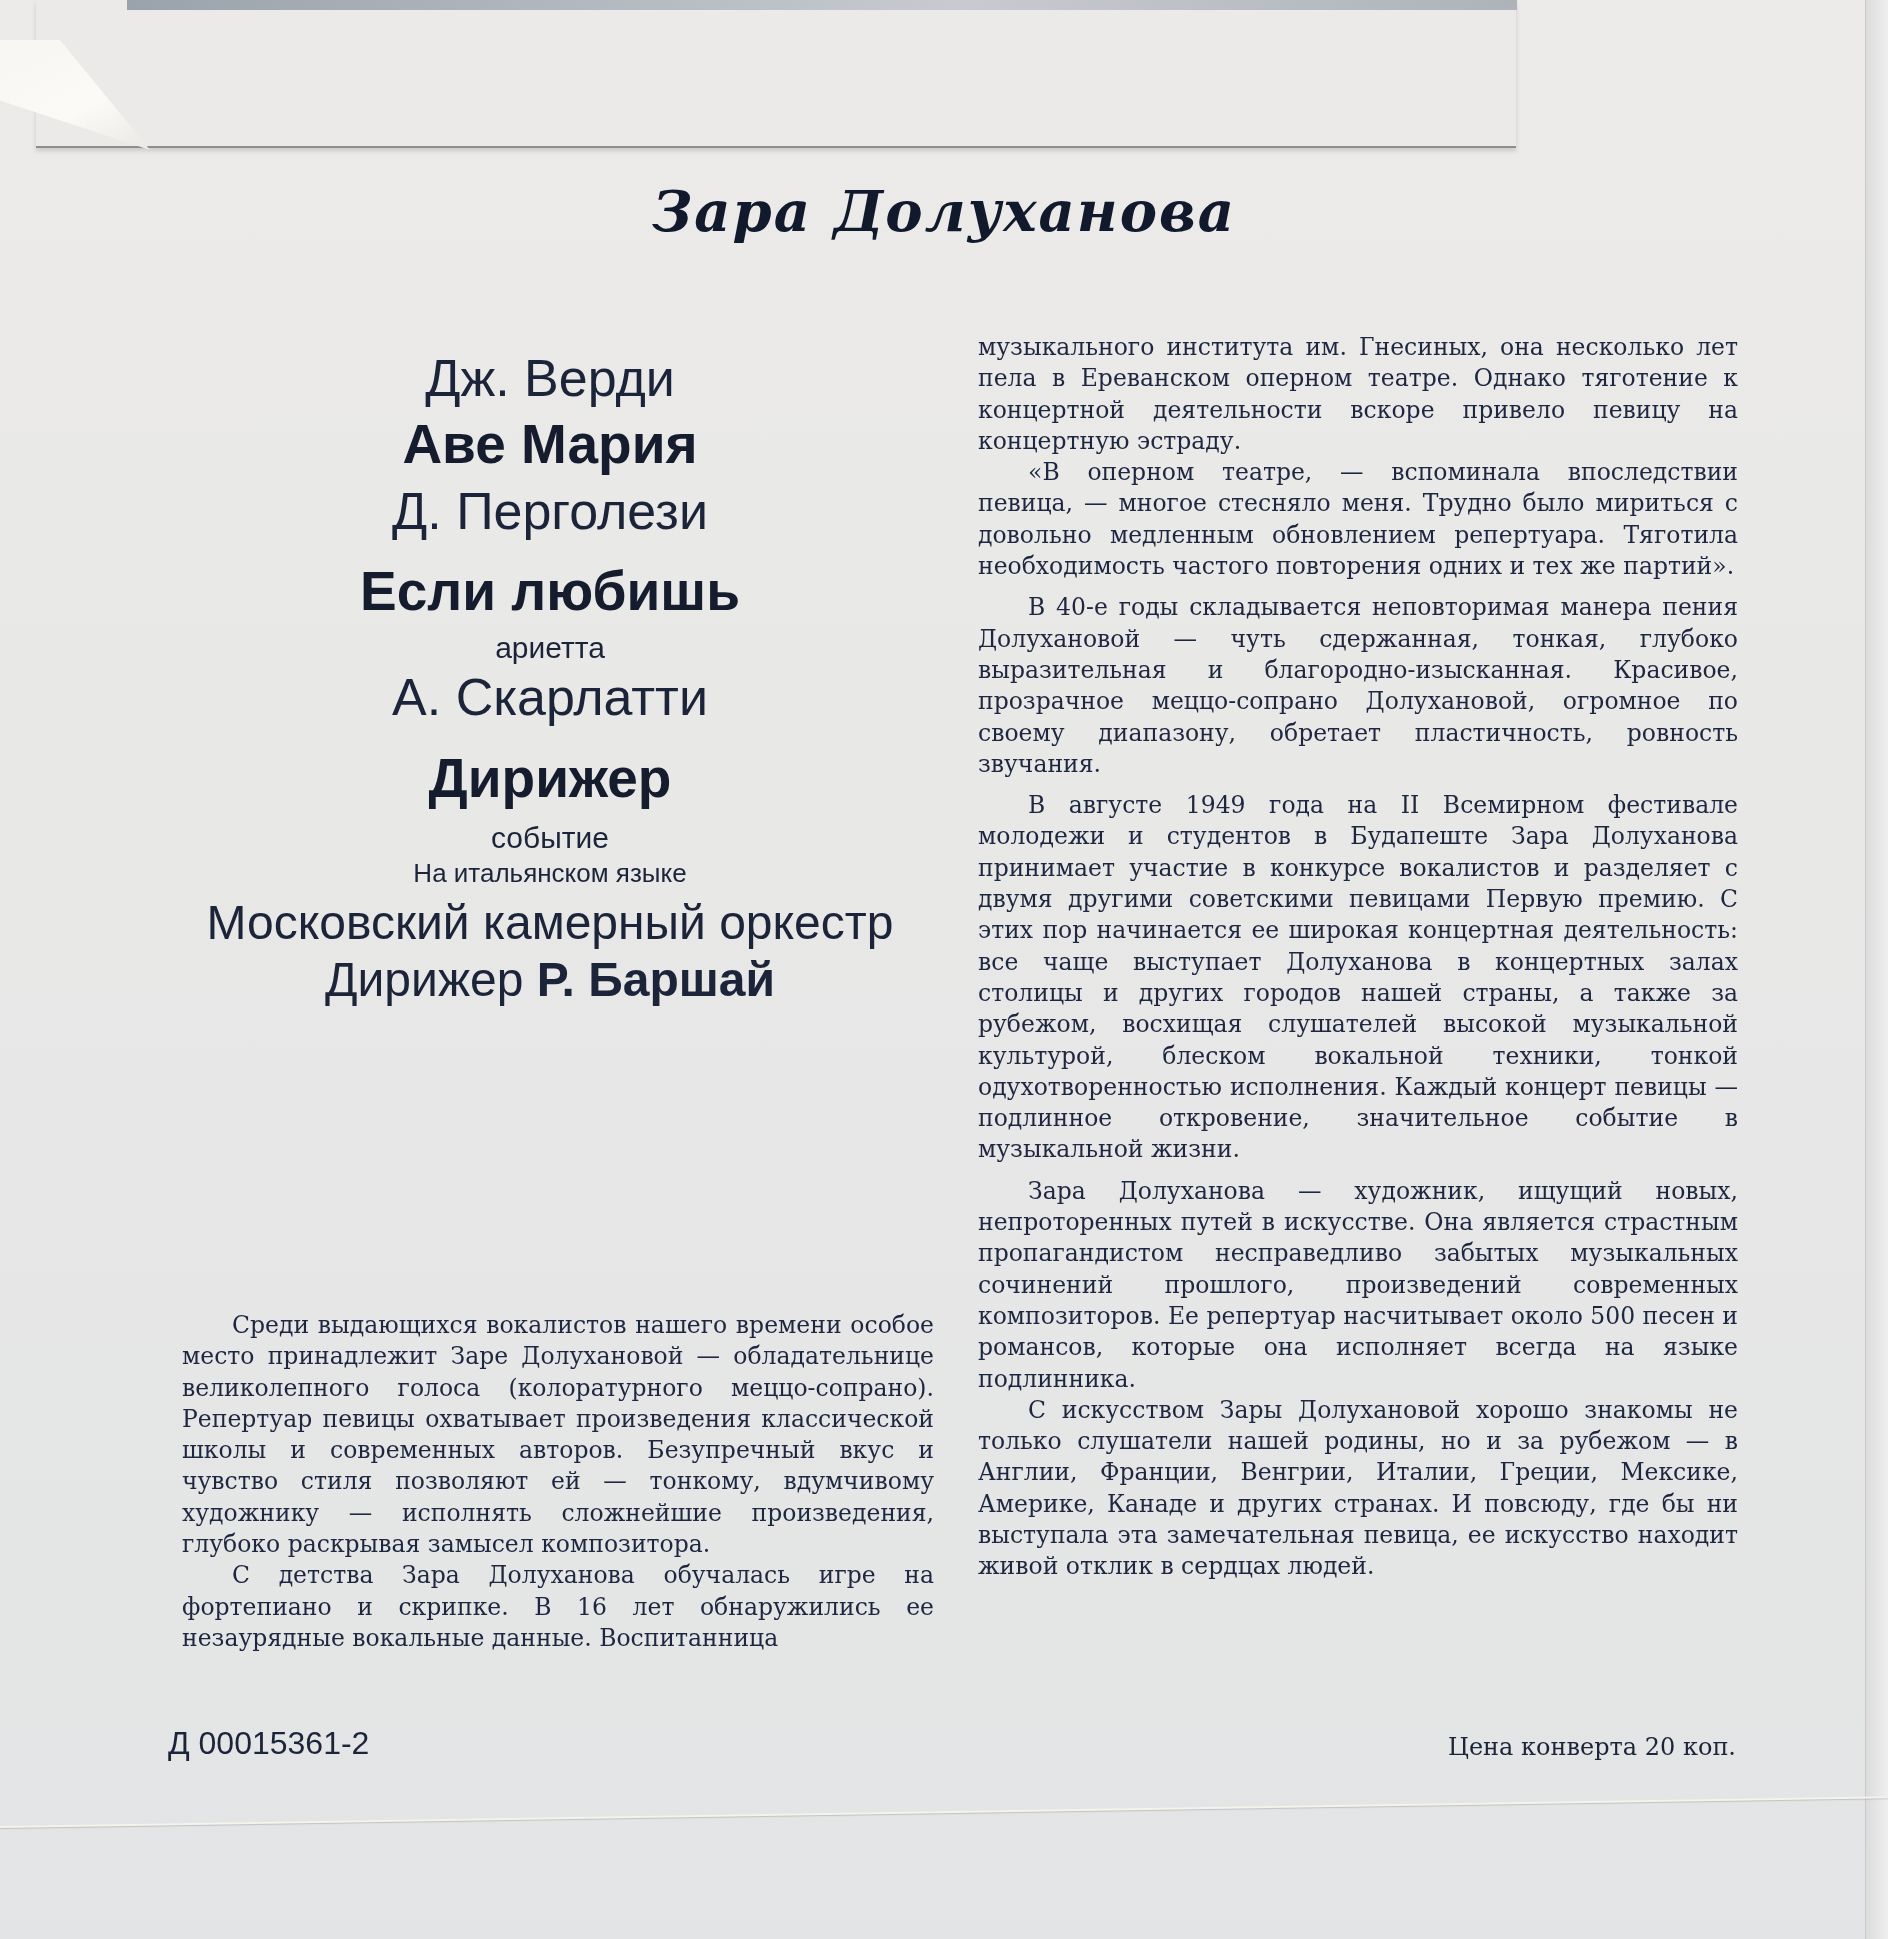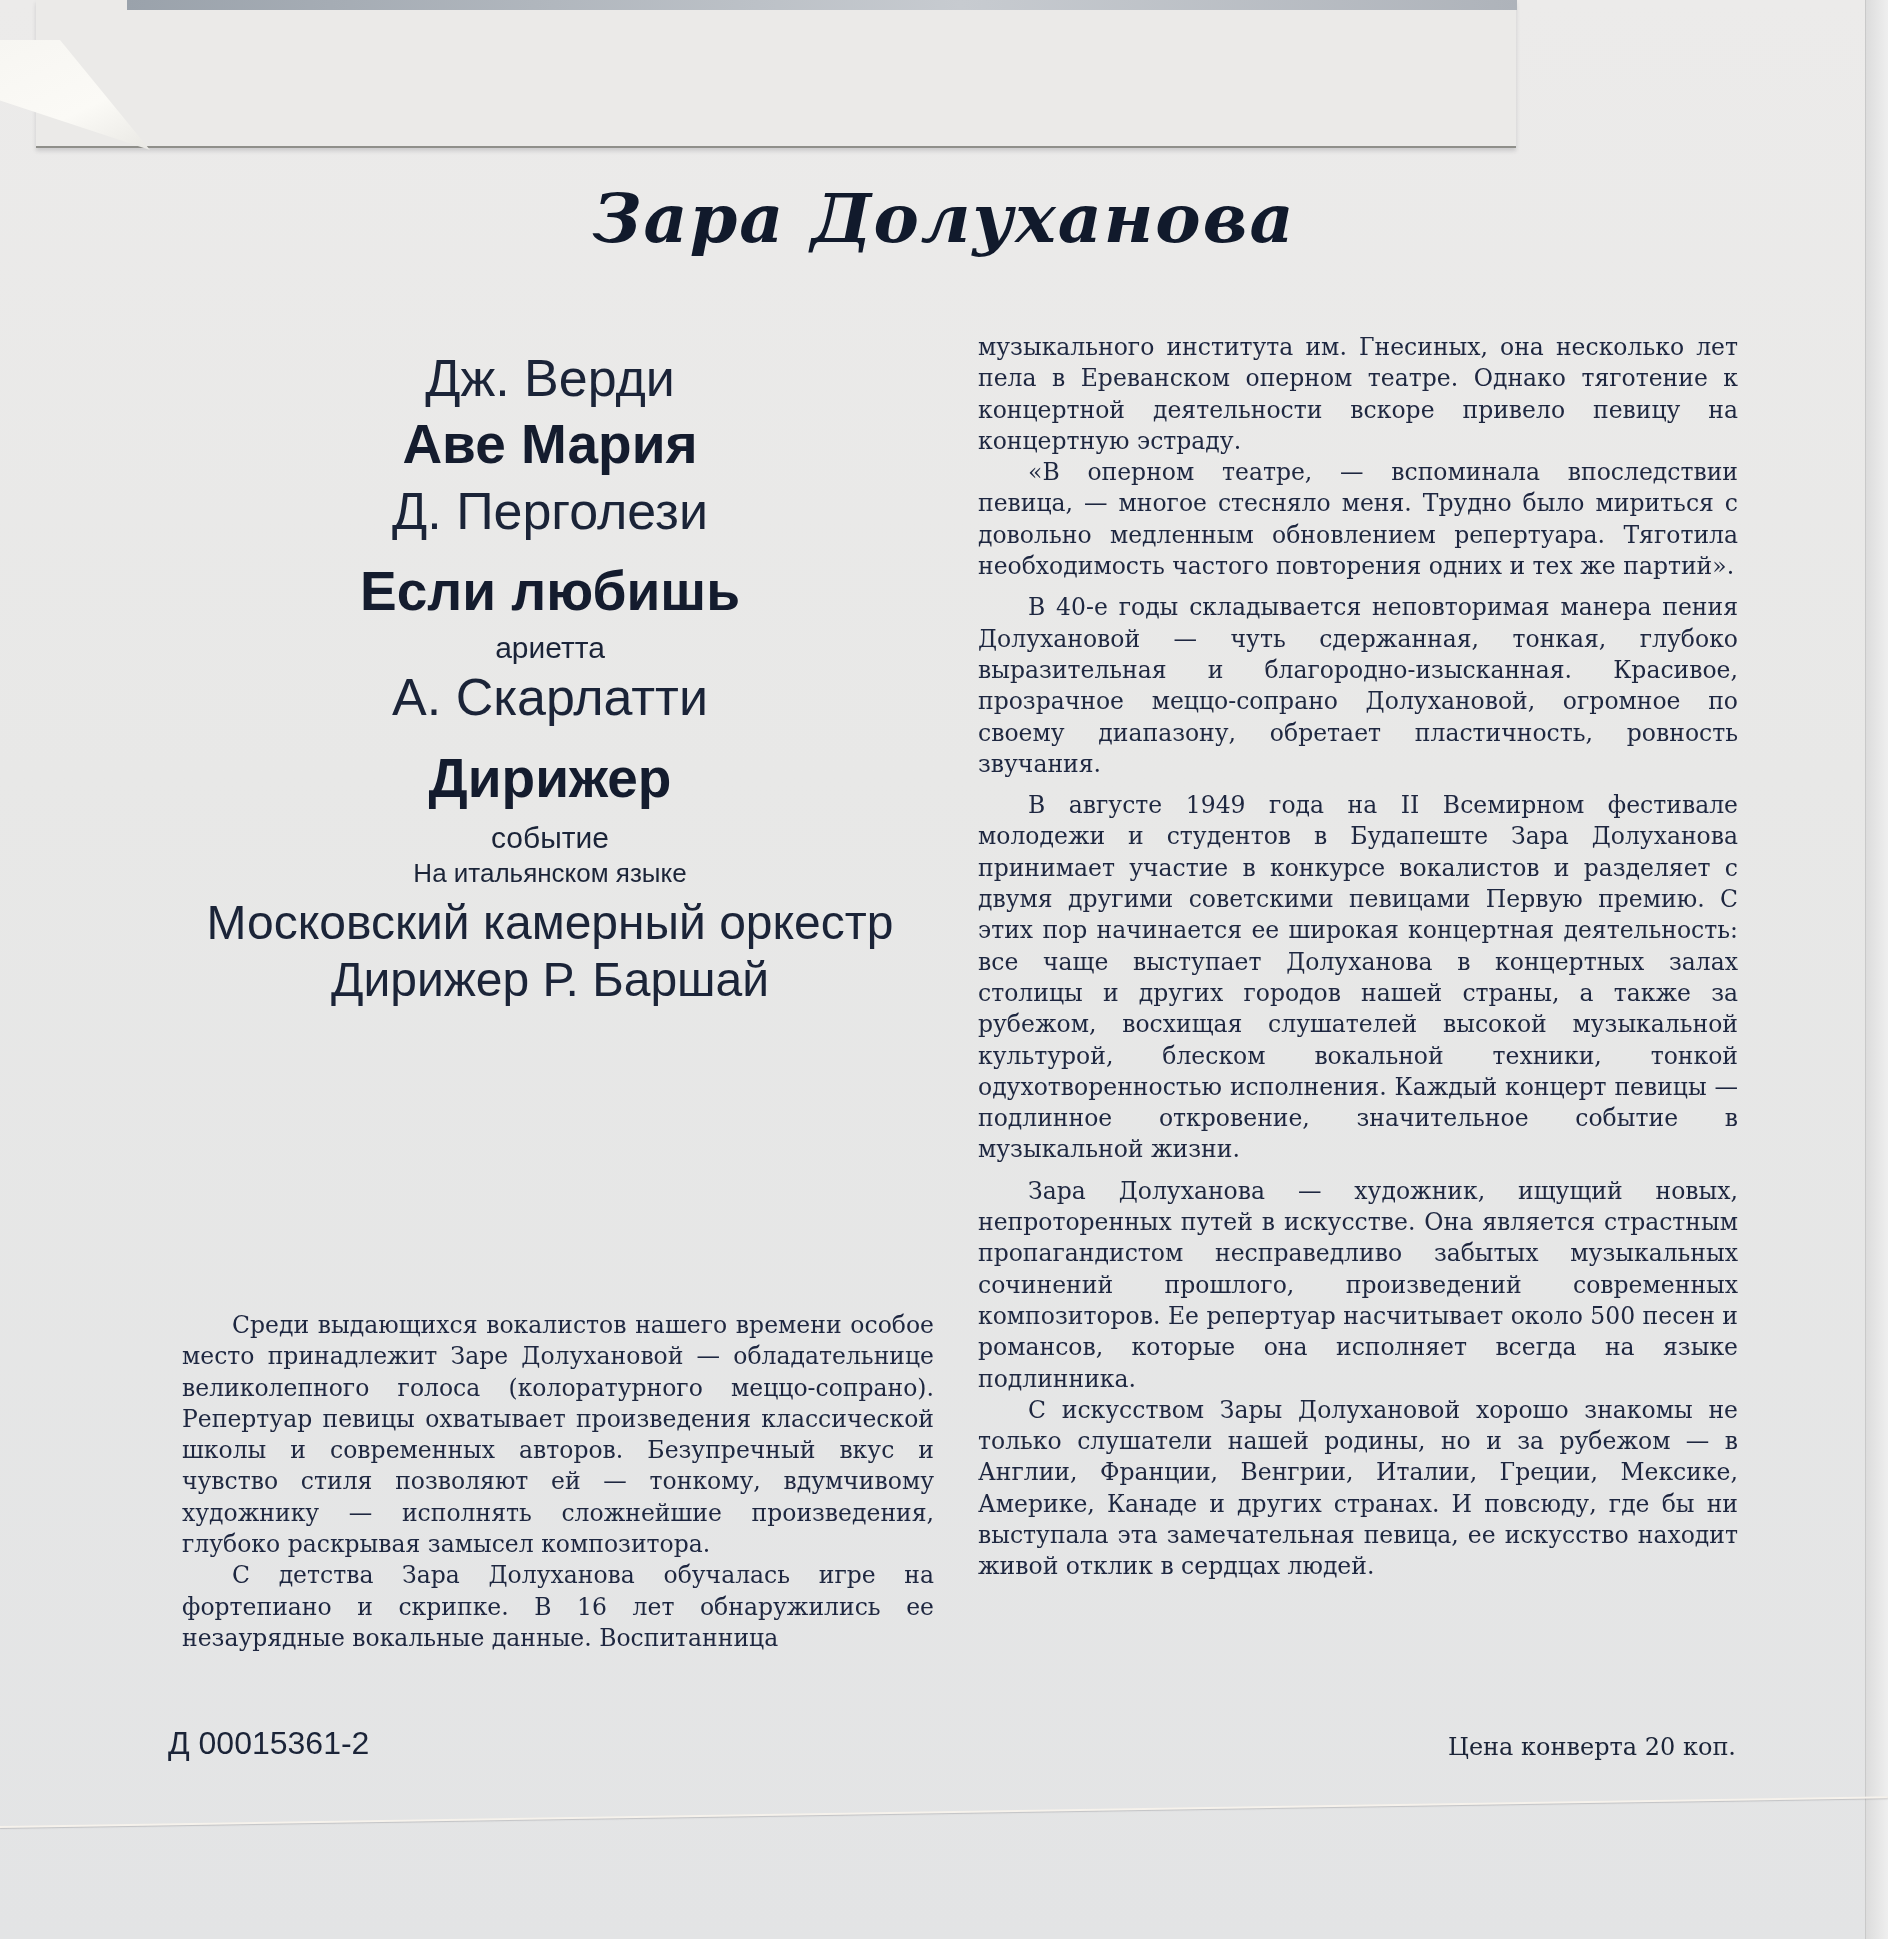--- a/index.html
+++ b/index.html
@@ -38,35 +38,35 @@
     background: #f6f2ec;
     transform: rotate(-0.9deg); transform-origin: left center;
     box-shadow: 0 1px 1px rgba(90,90,100,0.25);
   }
 
   .artist {
     position: absolute; left: 0; width: 1888px; top: 178px;
     text-align: center;
     font-family: "DejaVu Serif", "Liberation Serif", serif;
     font-style: italic; font-weight: bold;
-    font-size: 68px; letter-spacing: 2px; color: #111a2c;
+    font-size: 56px; letter-spacing: 2px; color: #111a2c;
   }
 
   .tracklist {
     position: absolute; left: 180px; top: 325px; width: 740px;
     text-align: center;
     margin-top: 24px;
   }
   .tracklist div { line-height: 1.15; }
   .composer { font-family: "Liberation Sans", "DejaVu Sans", sans-serif; font-size: 52px; color: #1b2438; }
   .title { font-family: "Liberation Sans", "DejaVu Sans", sans-serif; font-weight: bold; font-size: 55px; color: #141c2e; }
   .genre { font-family: "Liberation Sans", sans-serif; font-size: 30px; color: #1b2438; }
   .lang { font-family: "Liberation Sans", sans-serif; font-size: 26px; color: #1b2438; }
   .credit { font-family: "Liberation Sans", sans-serif; font-size: 48px; color: #1b2438; }
-  .credit b { font-weight: normal; }
+  .credit b { font-weight: bold; }
 
   .col {
     position: absolute;
     font-family: "DejaVu Serif", "Liberation Serif", serif;
     font-size: 23.5px; line-height: 31.3px; color: #1e2740;
     text-align: justify; hyphens: manual;
   }
   .col p { margin: 0; text-indent: 50px; }
   .col p.noindent { text-indent: 0; }
   .col-left { left: 182px; top: 1310px; width: 752px; }

